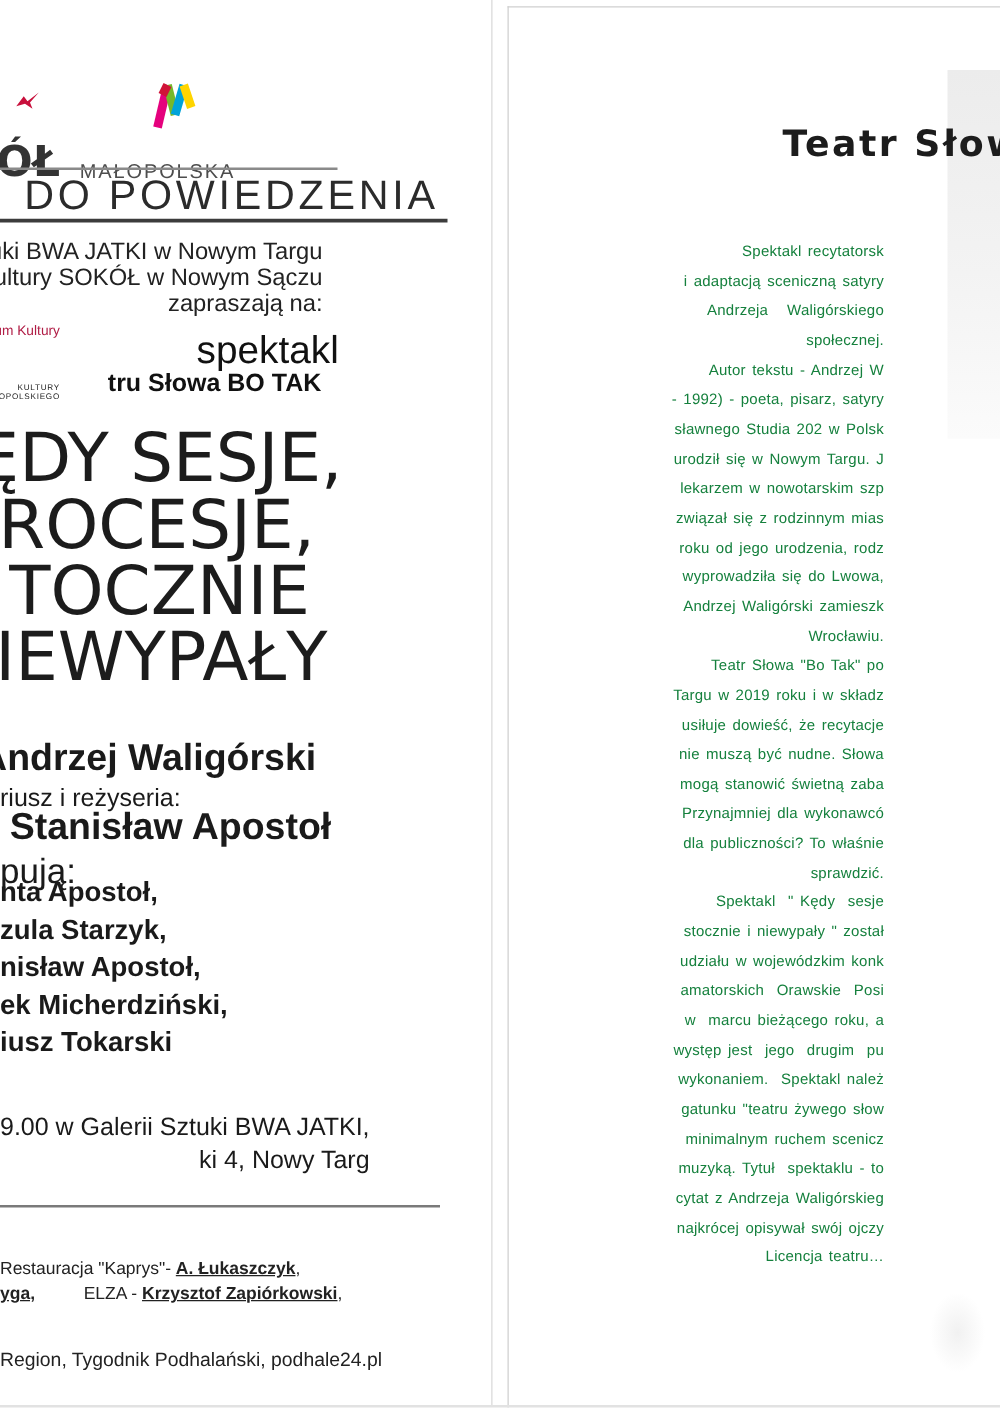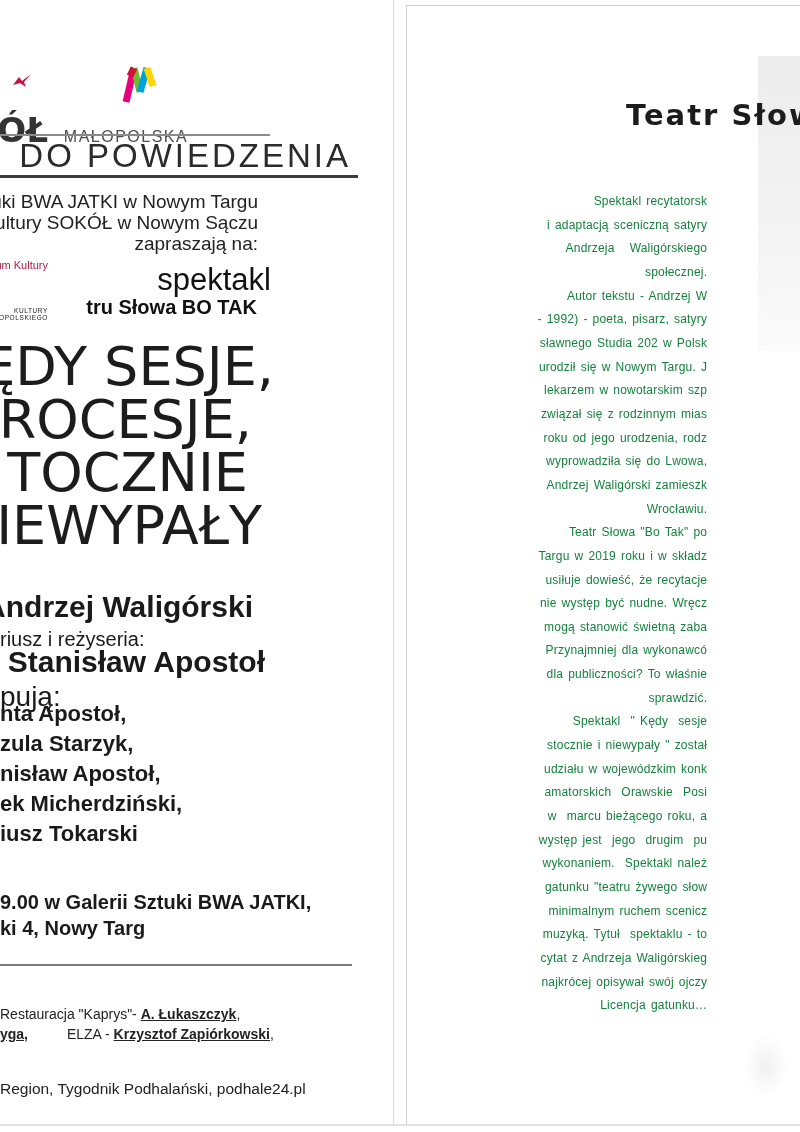--- a/index.html
+++ b/index.html
@@ -36,21 +36,21 @@
   .title .tline{display:block;font-size:54px;line-height:53px;color:#1c1c1c;white-space:pre;}
 
   .author{top:590px;right:140px;font-size:30px;font-weight:bold;}
   .dlabel{top:628px;left:0;font-size:20px;}
   .director{top:645px;right:128px;font-size:30px;font-weight:bold;}
   .clabel{top:681px;left:0;font-size:28px;}
   .cast{top:699px;left:0;}
   .cast .cline{font-size:22px;font-weight:bold;line-height:30px;white-space:pre;}
 
   .venue{top:889px;left:0;}
-  .venue .vline{font-size:20px;font-weight:bold;line-height:26px;white-space:pre;}
+  .venue .vline{font-size:20px;font-weight:normal;line-height:26px;white-space:pre;text-align:right;}
 
   .sponsor{left:0;font-size:14px;color:#222;}
   .sponsor span{white-space:pre;}
   .sponsor .b{font-weight:bold;text-decoration:underline;}
   .s1{top:1006px;}
   .s2{top:1026px;}
   .media{top:1080px;left:0;font-size:15.5px;color:#222;}
 
   
   .page-right{position:absolute;left:406px;top:5px;width:394px;height:1120px;background:#fff;
@@ -139,35 +139,35 @@
         <div class="bline">urodził się w Nowym Targu. J</div>
         <div class="bline">lekarzem w nowotarskim szp</div>
         <div class="bline">związał się z rodzinnym mias</div>
         <div class="bline">roku od jego urodzenia, rodz</div>
         <div class="bline">wyprowadziła się do Lwowa,</div>
         <div class="bline">Andrzej Waligórski zamieszk</div>
         <div class="bline">Wrocławiu.</div>
         <div class="bline indent">Teatr Słowa "Bo Tak" po</div>
         <div class="bline">Targu w 2019 roku i w składz</div>
         <div class="bline">usiłuje dowieść, że recytacje</div>
-        <div class="bline">nie występ być nudne. Wręcz</div>
+        <div class="bline">nie muszą być nudne. Słowa</div>
         <div class="bline">mogą stanowić świetną zaba</div>
         <div class="bline">Przynajmniej dla wykonawcó</div>
         <div class="bline">dla publiczności? To właśnie</div>
         <div class="bline">sprawdzić.</div>
         <div class="bline indent">Spektakl  " Kędy  sesje</div>
         <div class="bline">stocznie i niewypały " został</div>
         <div class="bline">udziału w wojewódzkim konk</div>
         <div class="bline">amatorskich  Orawskie  Posi</div>
         <div class="bline">w  marcu bieżącego roku, a</div>
         <div class="bline">występ jest  jego  drugim  pu</div>
         <div class="bline">wykonaniem.  Spektakl należ</div>
         <div class="bline">gatunku "teatru żywego słow</div>
         <div class="bline">minimalnym ruchem scenicz</div>
         <div class="bline">muzyką. Tytuł  spektaklu - to</div>
         <div class="bline">cytat z Andrzeja Waligórskieg</div>
         <div class="bline">najkrócej opisywał swój ojczy</div>
-        <div class="bline">Licencja gatunku…</div>
+        <div class="bline">Licencja teatru…</div>
       </div>
   </section>
 
   <div class="bottomline"></div>
 </div>
 
 </body></html>

